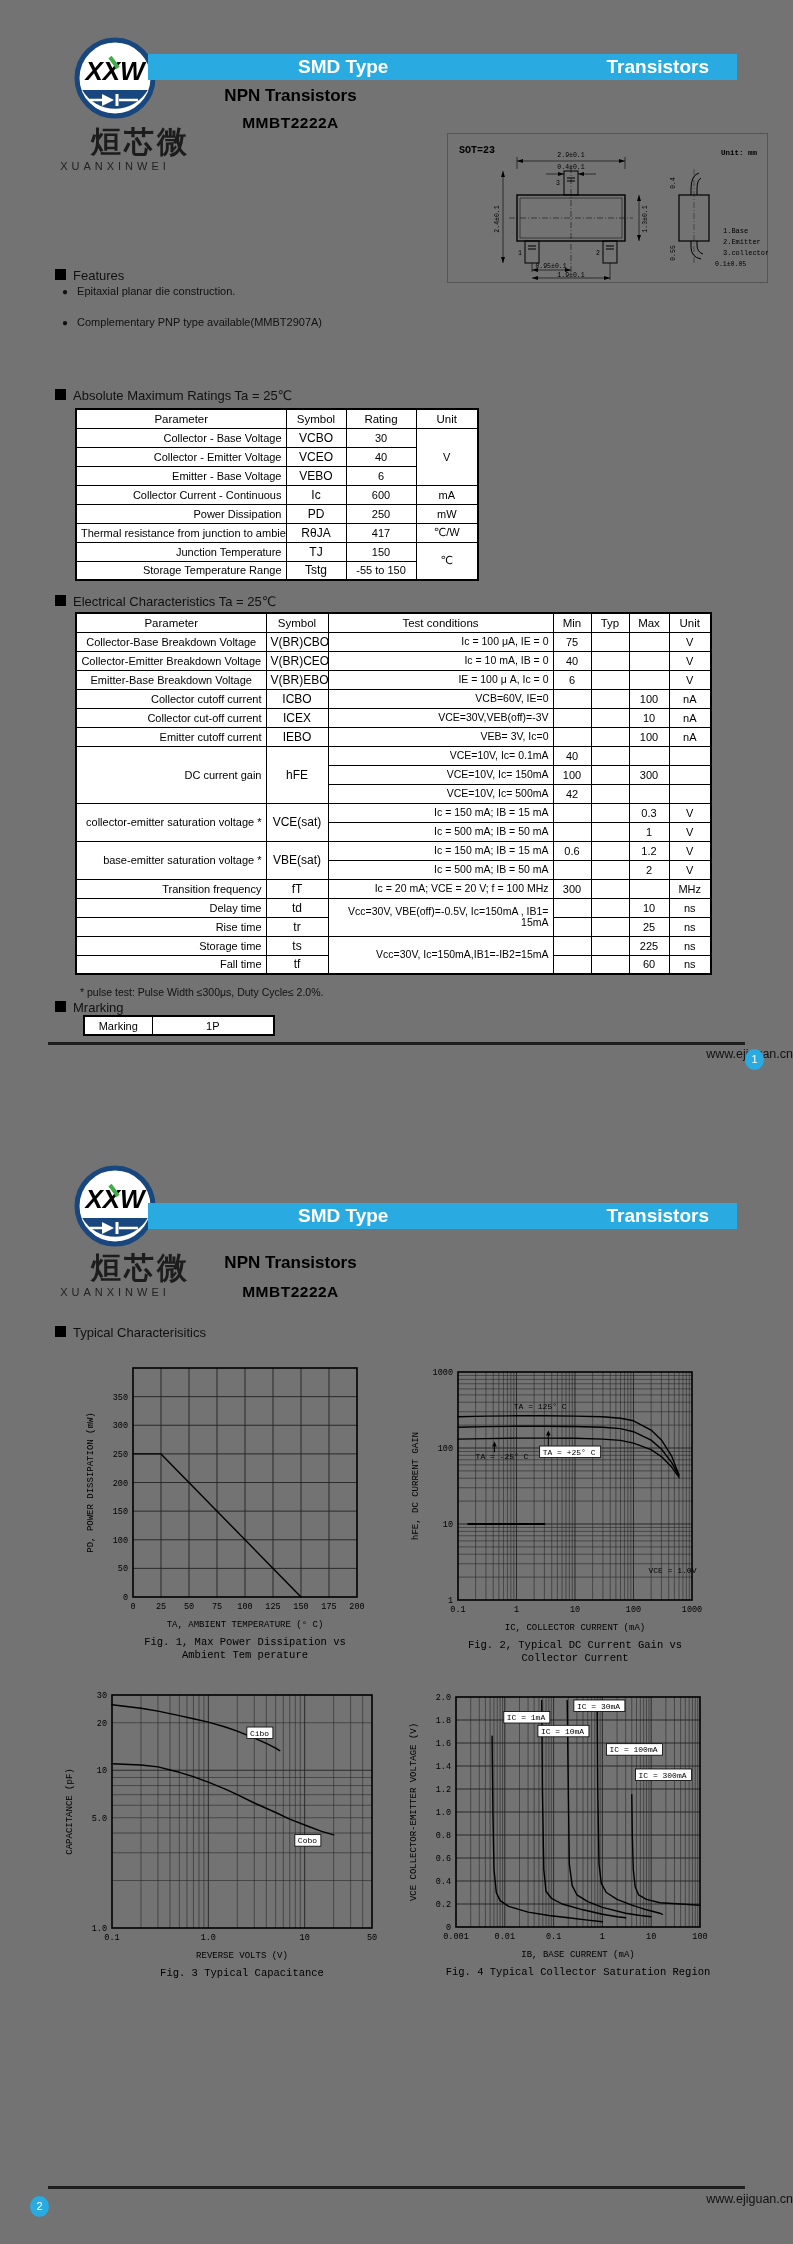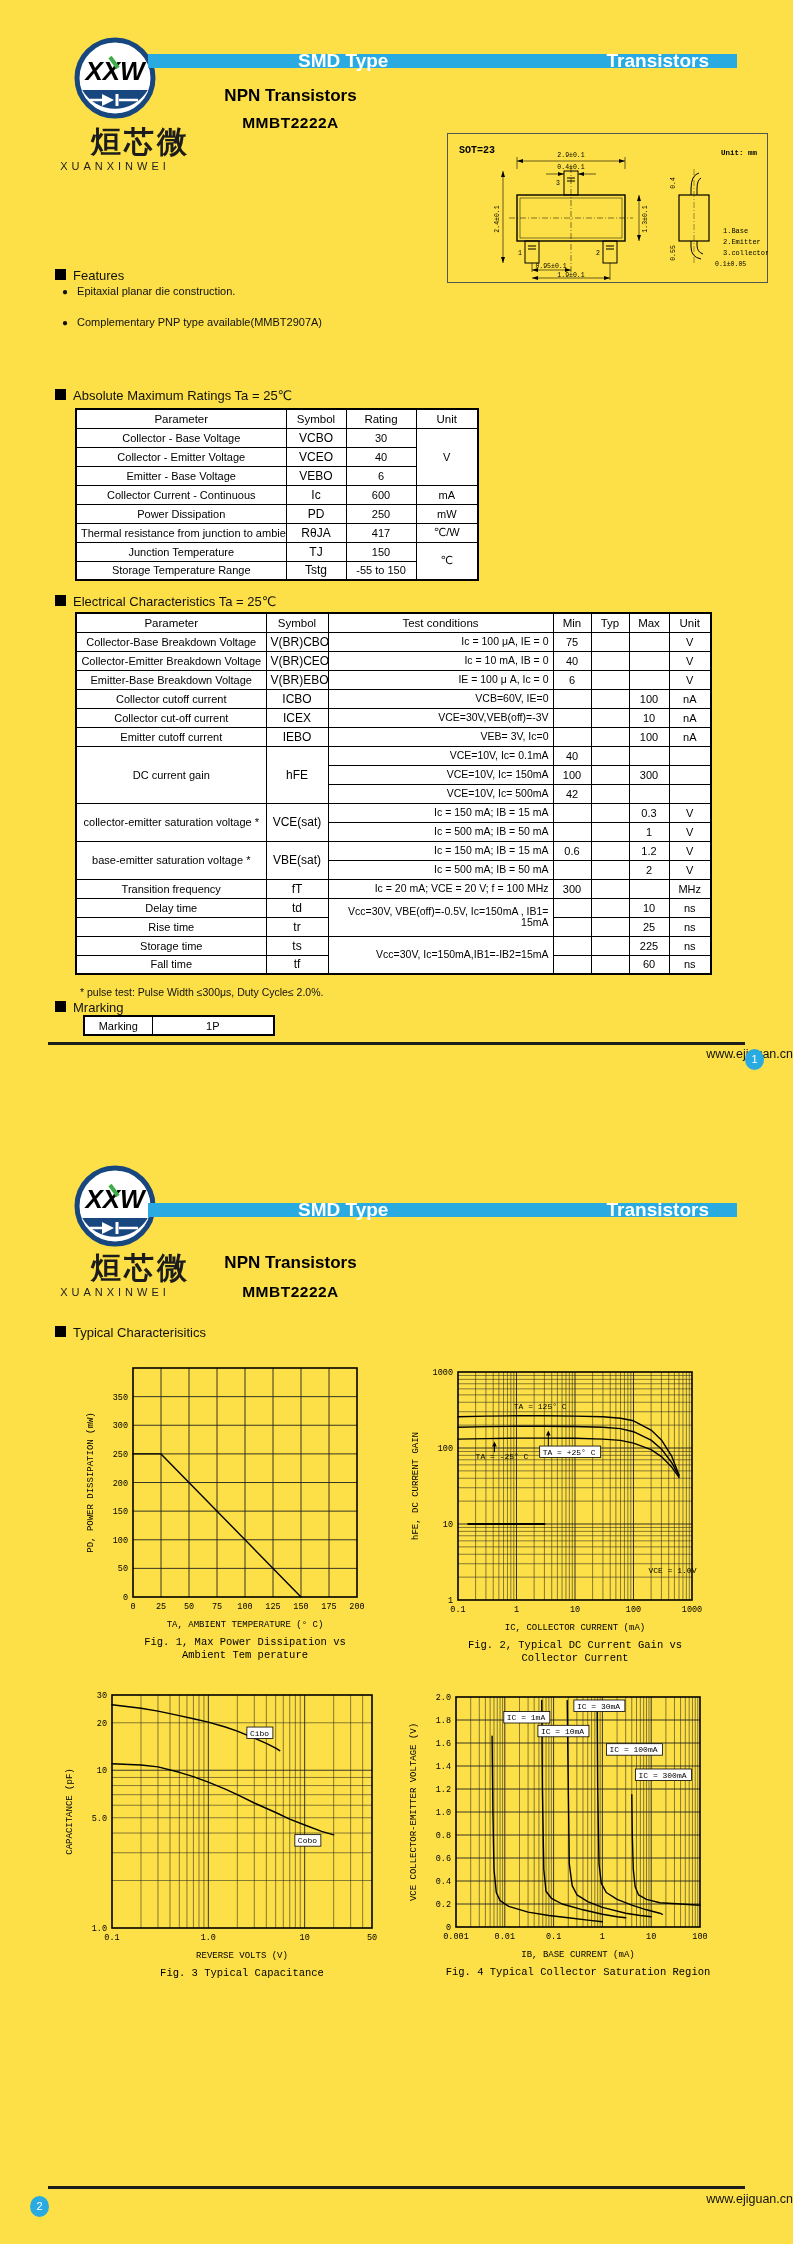--- a/index.html
+++ b/index.html
@@ -1,37 +1,37 @@
 <!DOCTYPE html>
 <html><head>
 <meta charset="utf-8">
 <style>
   *{margin:0;padding:0;box-sizing:border-box}
   html,body{background:#ededed}
-  .canvas{position:relative;width:793px;height:2244px;background:#fde047;
+  .canvas{position:relative;width:793px;height:2244px;background:#737373;
     font-family:"Liberation Sans","DejaVu Sans",sans-serif;color:#000;overflow:hidden}
   .abs{position:absolute}
   
   .logo-cn{font-size:30px;font-weight:bold;letter-spacing:3px;text-align:right;color:#1c1c1c}
   .logo-en{font-size:11px;letter-spacing:4px;text-align:center;color:#222}
   
-  .banner{display:flex;align-items:center;background:#29abe2;color:#fff;font-weight:bold;font-size:19px;height:14px;width:589px}
+  .banner{display:flex;align-items:center;background:#29abe2;color:#fff;font-weight:bold;font-size:19px;height:26px;width:589px}
   .banner .bl{margin-left:150px}
   .banner .br{margin-left:auto;margin-right:28px}
   .t1{font-size:17px;font-weight:bold;text-align:center;width:285px}
   .t2{font-size:15.5px;font-weight:bold;text-align:center;width:285px;letter-spacing:.5px}
   
   .sec{font-size:13px;color:#111;white-space:nowrap}
   .sq{display:inline-block;width:11px;height:11px;background:#000;margin-right:7px}
   .feat{font-size:11px;color:#111}
   .feat .dot{font-size:10px;margin-right:9px}
   
   table{border-collapse:collapse;border:2px solid #000;background:#fff;table-layout:fixed}
   td,th{border:1px solid #000;font-size:11px;padding:0 4px;height:19px;font-weight:normal;text-align:center;color:#000;overflow:hidden;white-space:nowrap}
-  .l{text-align:center}
+  .l{text-align:right}
   .cond{text-align:right;font-size:10.5px;white-space:normal;line-height:1.05}
   .sym{font-size:12px}
   .hd td{font-size:11.5px}
   .fineprint{font-size:10.5px;color:#111}
   
   .rule{background:#1d1d1d;height:2.5px}
   .url{font-size:12.5px;text-align:right;width:793px;color:#111}
   .pgc{width:19px;height:21px;border-radius:50%;background:#29abe2;color:#fff;font-size:11px;text-align:center;line-height:21px}
   
   svg text{fill:#000}

